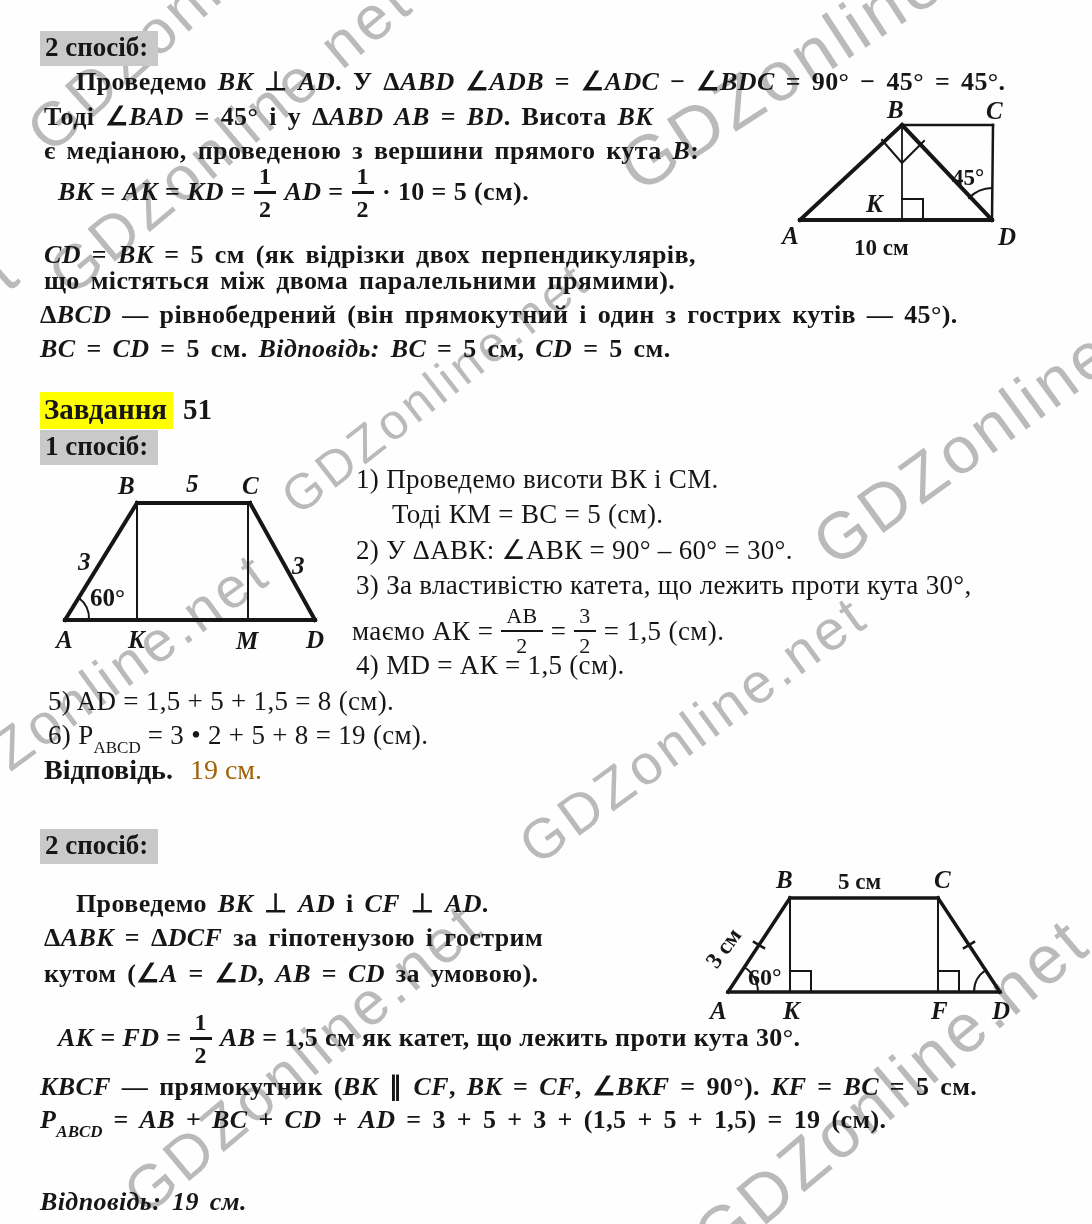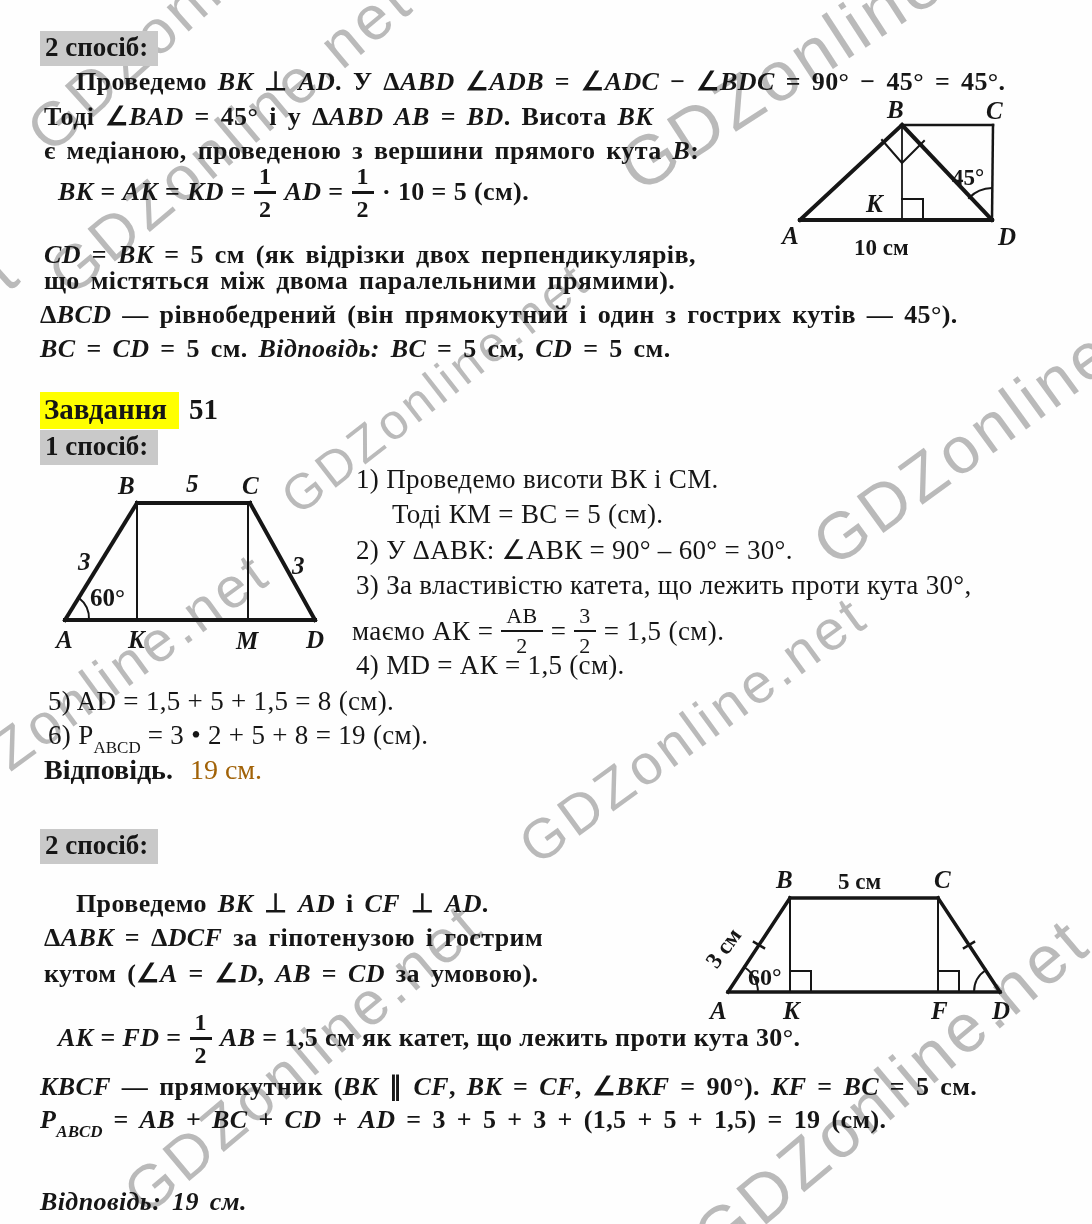--- a/index.html
+++ b/index.html
@@ -17,21 +17,21 @@
   .wm6 {left:-58px; top:772px;  font-size:57px; transform:rotate(-36deg);}
   .wm7 {left:545px; top:812px;  font-size:56px; transform:rotate(-36deg);}
   .wm8 {left:155px; top:1158px; font-size:61px; transform:rotate(-40deg);}
   .wm9 {left:728px; top:1198px; font-size:68px; transform:rotate(-40deg);}
   
   .content{position:absolute;inset:0;z-index:2;}
   .line{position:absolute;white-space:nowrap;}
   .s{font-size:26px;font-weight:700;letter-spacing:.4px;word-spacing:4px;}
   .b{font-size:27px;font-weight:400;letter-spacing:.3px;}
   .hl-gray{display:inline-block;background:#c9c9c9;padding:1px 10px 3px 5px;}
-  .hl-yellow{display:inline-block;background:#ffff00;padding:1px 12px 3px 4px;}
+  .hl-yellow{display:inline-block;background:#ffff00;padding:1px 6px 3px 4px;}
   .heading{font-size:27px;font-weight:700;}
   .title{font-size:29px;font-weight:700;}
   .blue{color:#a16207;}
   .italic{font-style:italic;}
   .formula{display:flex;align-items:center;font-weight:700;font-size:26px;letter-spacing:.4px;}
   .formula.b2{font-weight:400;font-size:27px;align-items:center;}
   .frac{display:inline-flex;flex-direction:column;align-items:center;margin:0 8px;font-size:24px;}
   .frac .fn{padding:0 5px 3px;border-bottom:3px solid #161616;line-height:1;}
   .frac .fd{padding-top:3px;line-height:1;}
   .formula.b2 .frac .fn{border-bottom-width:2px;font-size:22px;}

